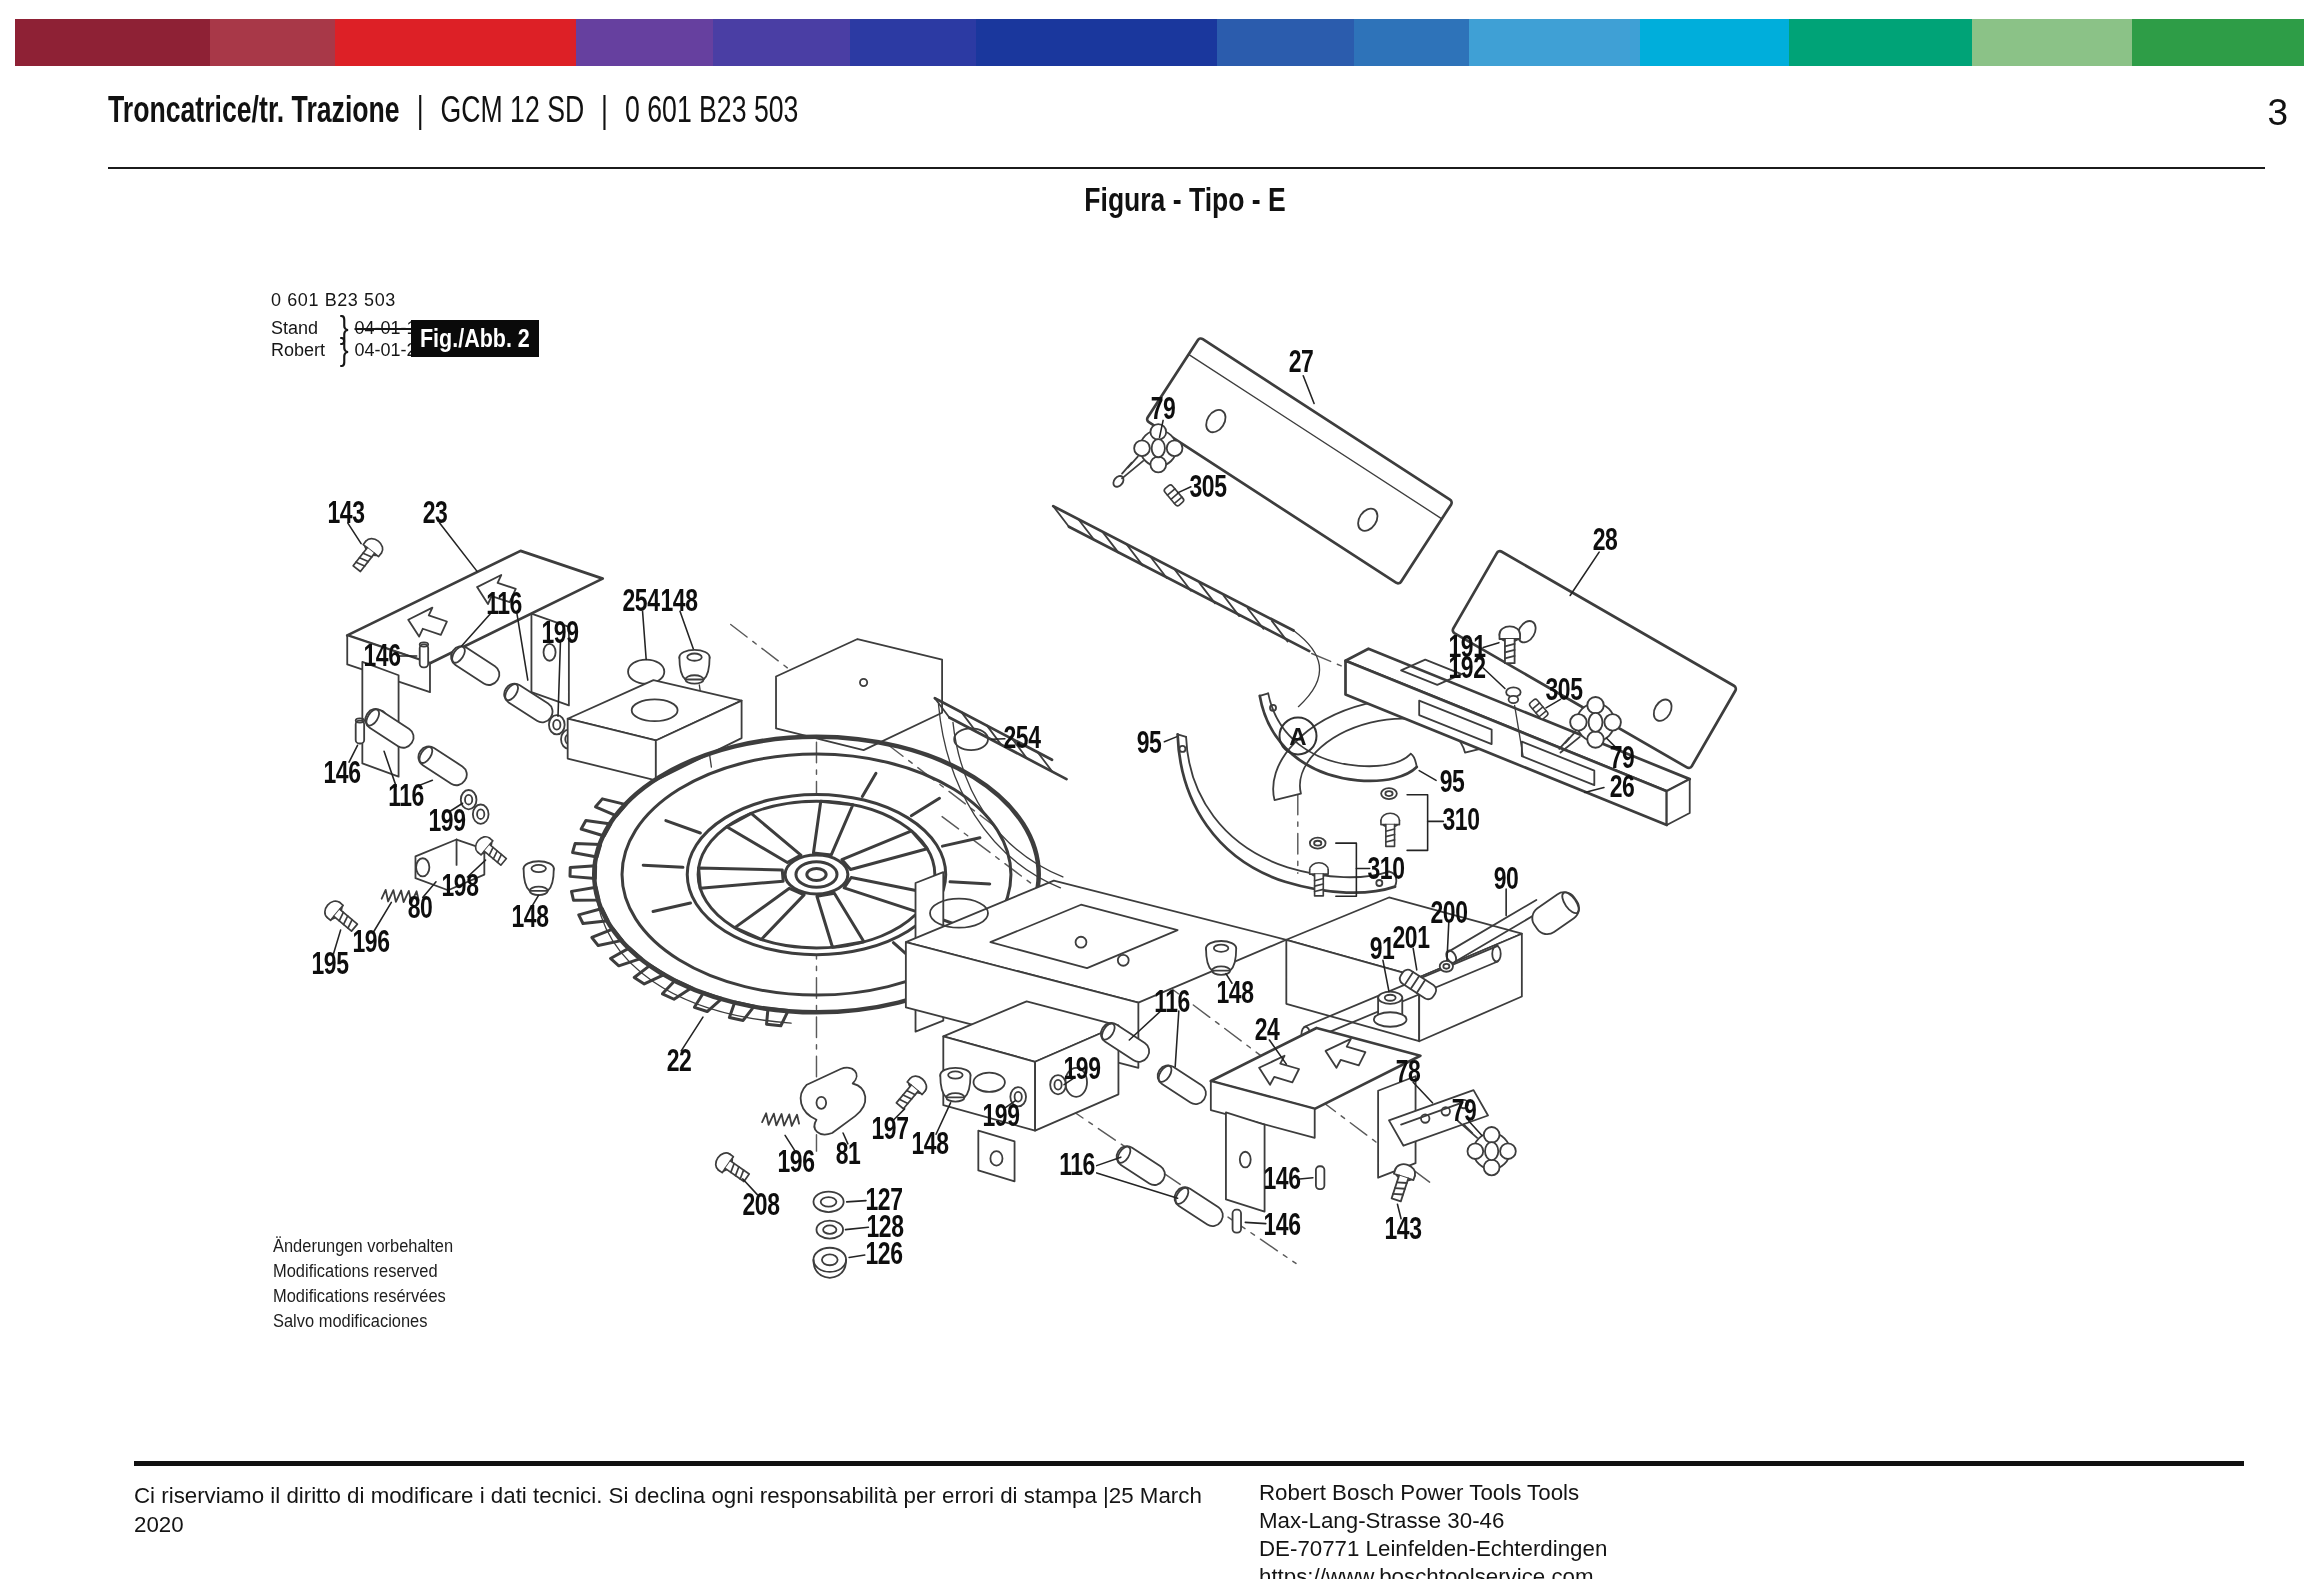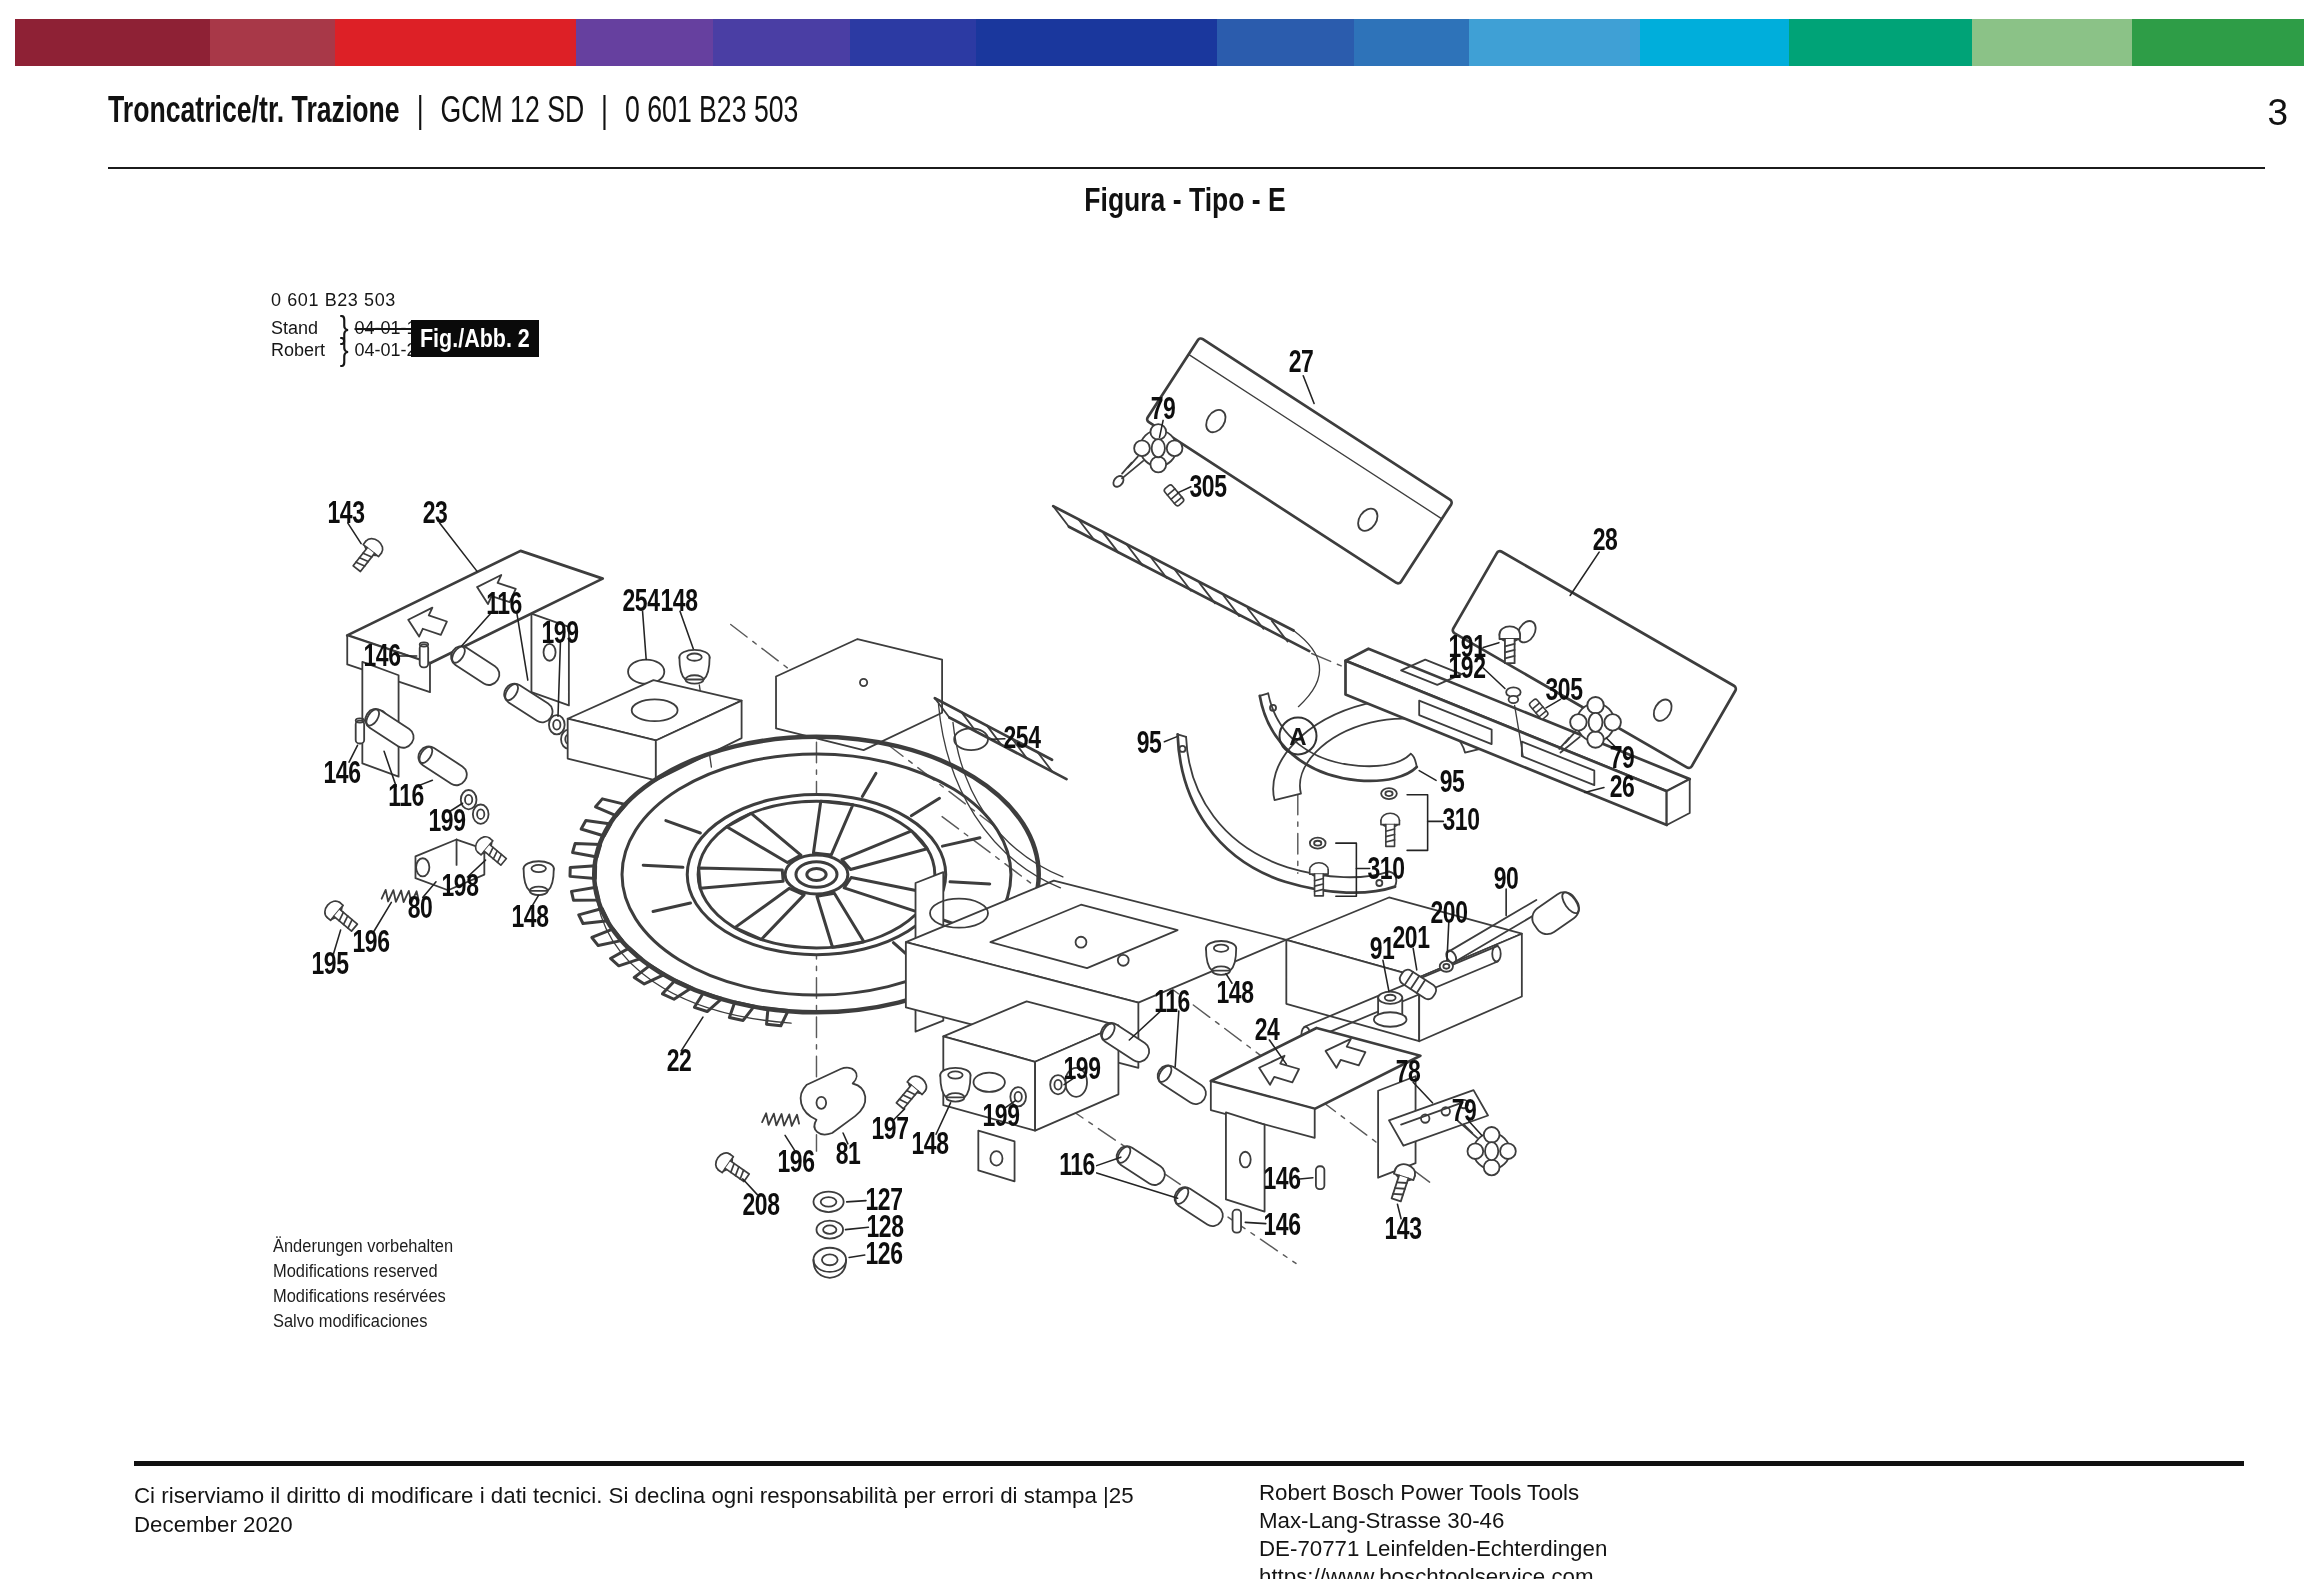--- a/index.html
+++ b/index.html
@@ -677,21 +677,21 @@
   <div class="detailA">A</div>
 
   <div class="modnote">
     <div>Änderungen vorbehalten</div>
     <div>Modifications reserved</div>
     <div>Modifications resérvées</div>
     <div>Salvo modificaciones</div>
   </div>
 
   <div class="rule-footer"></div>
-  <div class="foot-left">Ci riserviamo il diritto di modificare i dati tecnici. Si declina ogni responsabilità per errori di stampa |25 December 2020</div>
+  <div class="foot-left">Ci riserviamo il diritto di modificare i dati tecnici. Si declina ogni responsabilità per errori di stampa |25 March 2020</div>
   <div class="foot-right">
     <div>Robert Bosch Power Tools Tools</div>
     <div>Max-Lang-Strasse 30-46</div>
     <div>DE-70771 Leinfelden-Echterdingen</div>
     <div>https://www.boschtoolservice.com</div>
   </div>
 
 </div>
 
 

